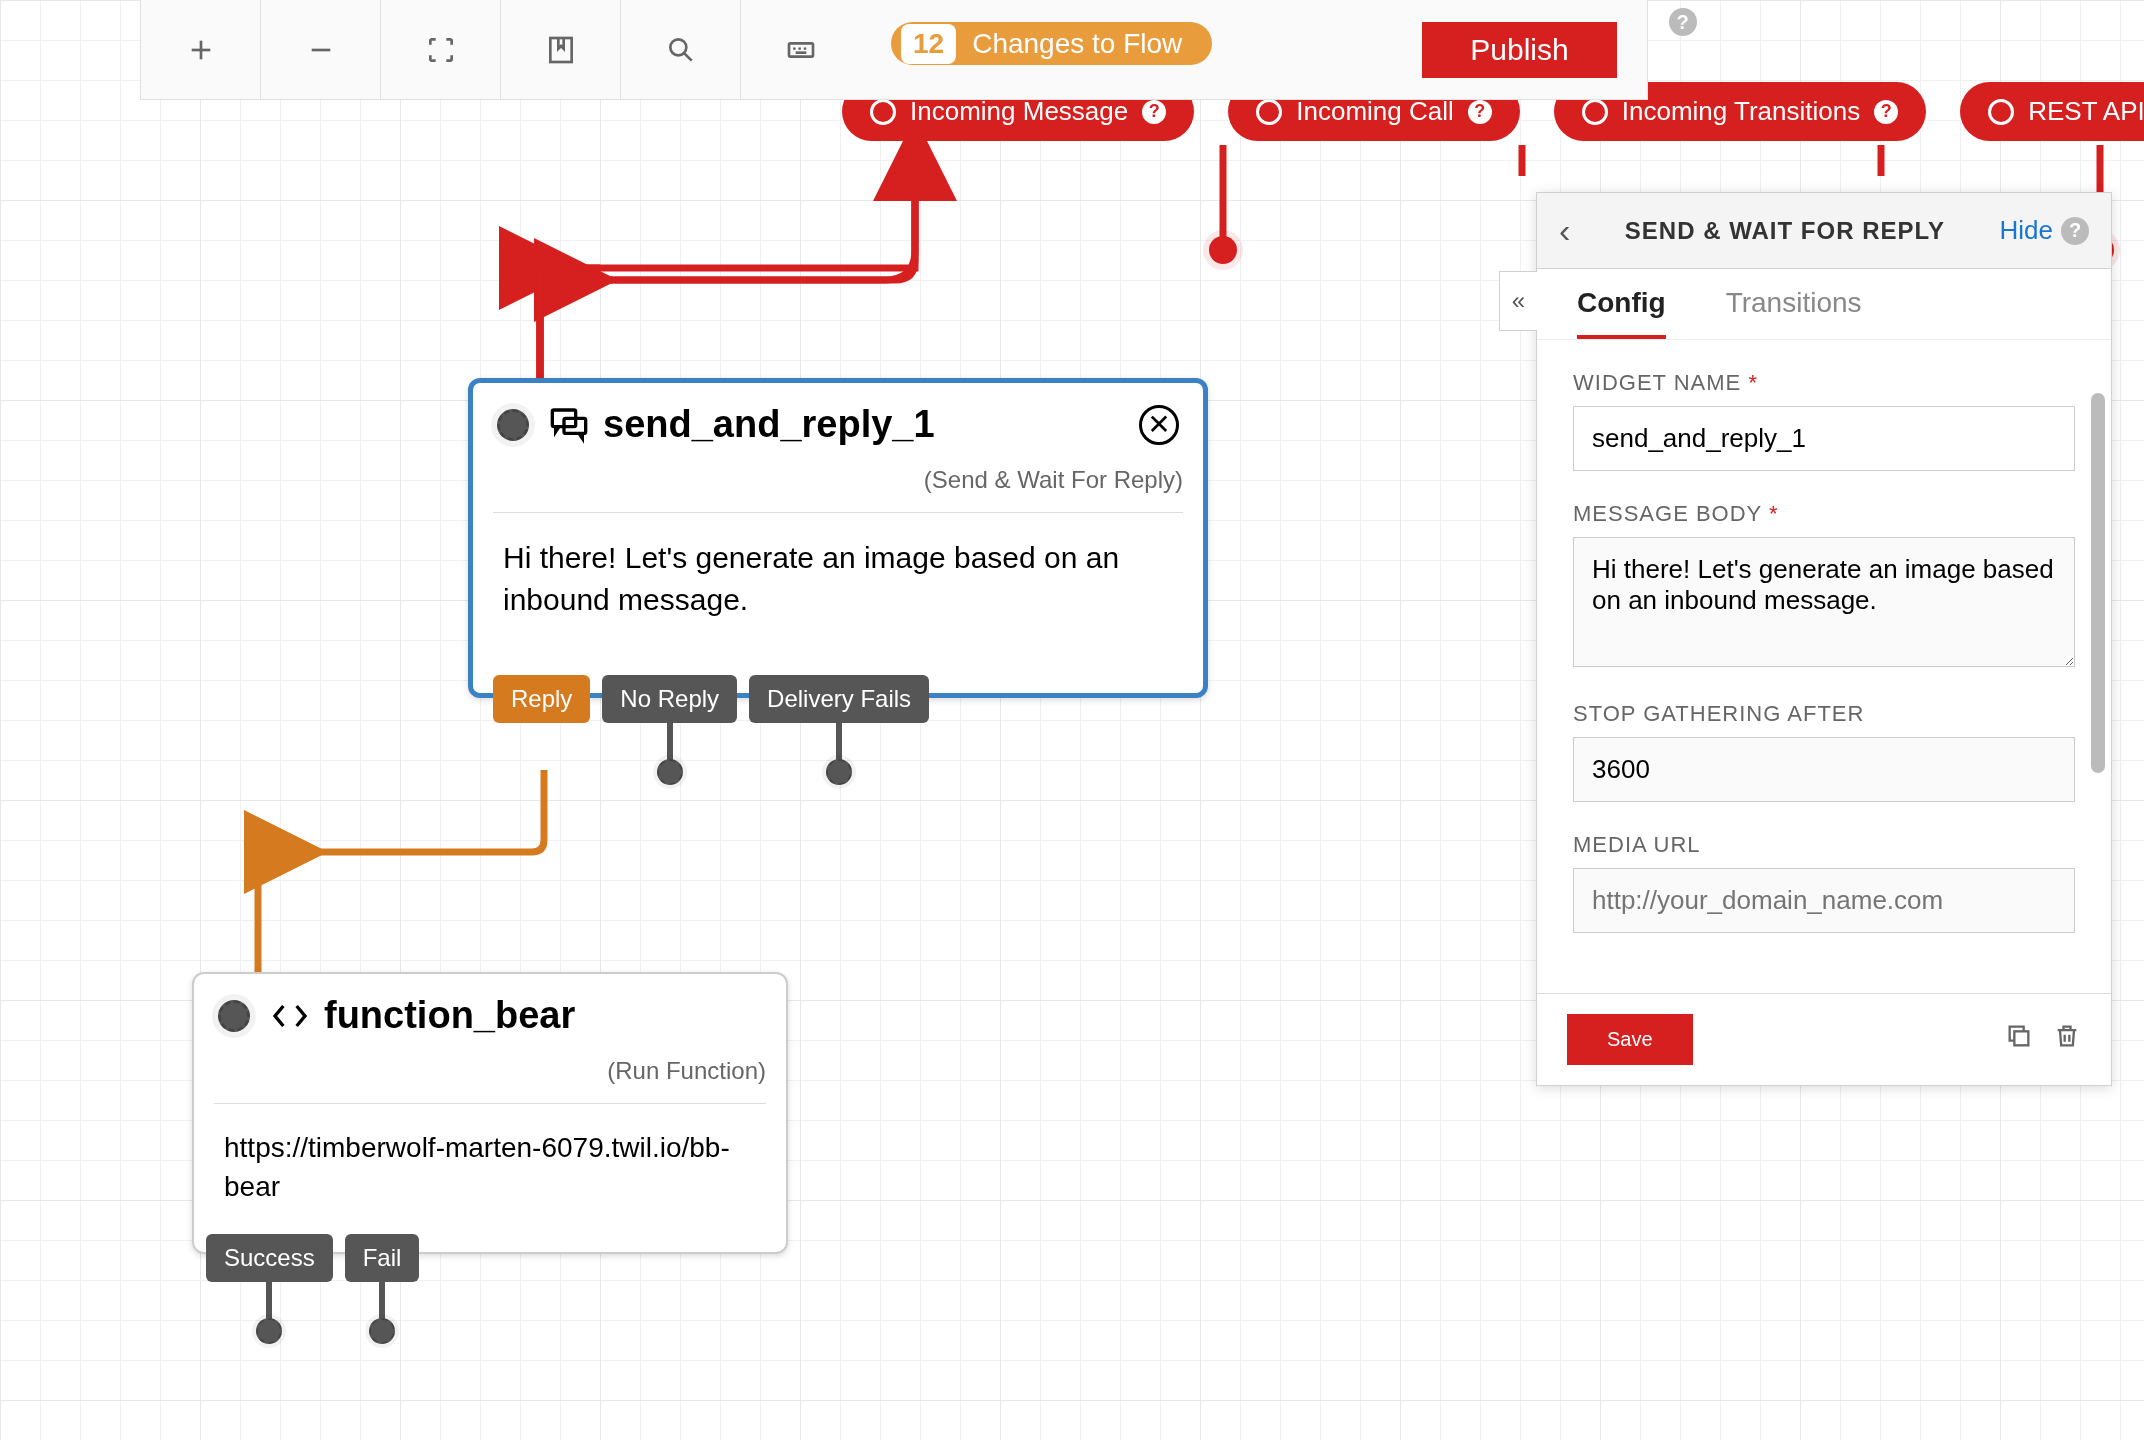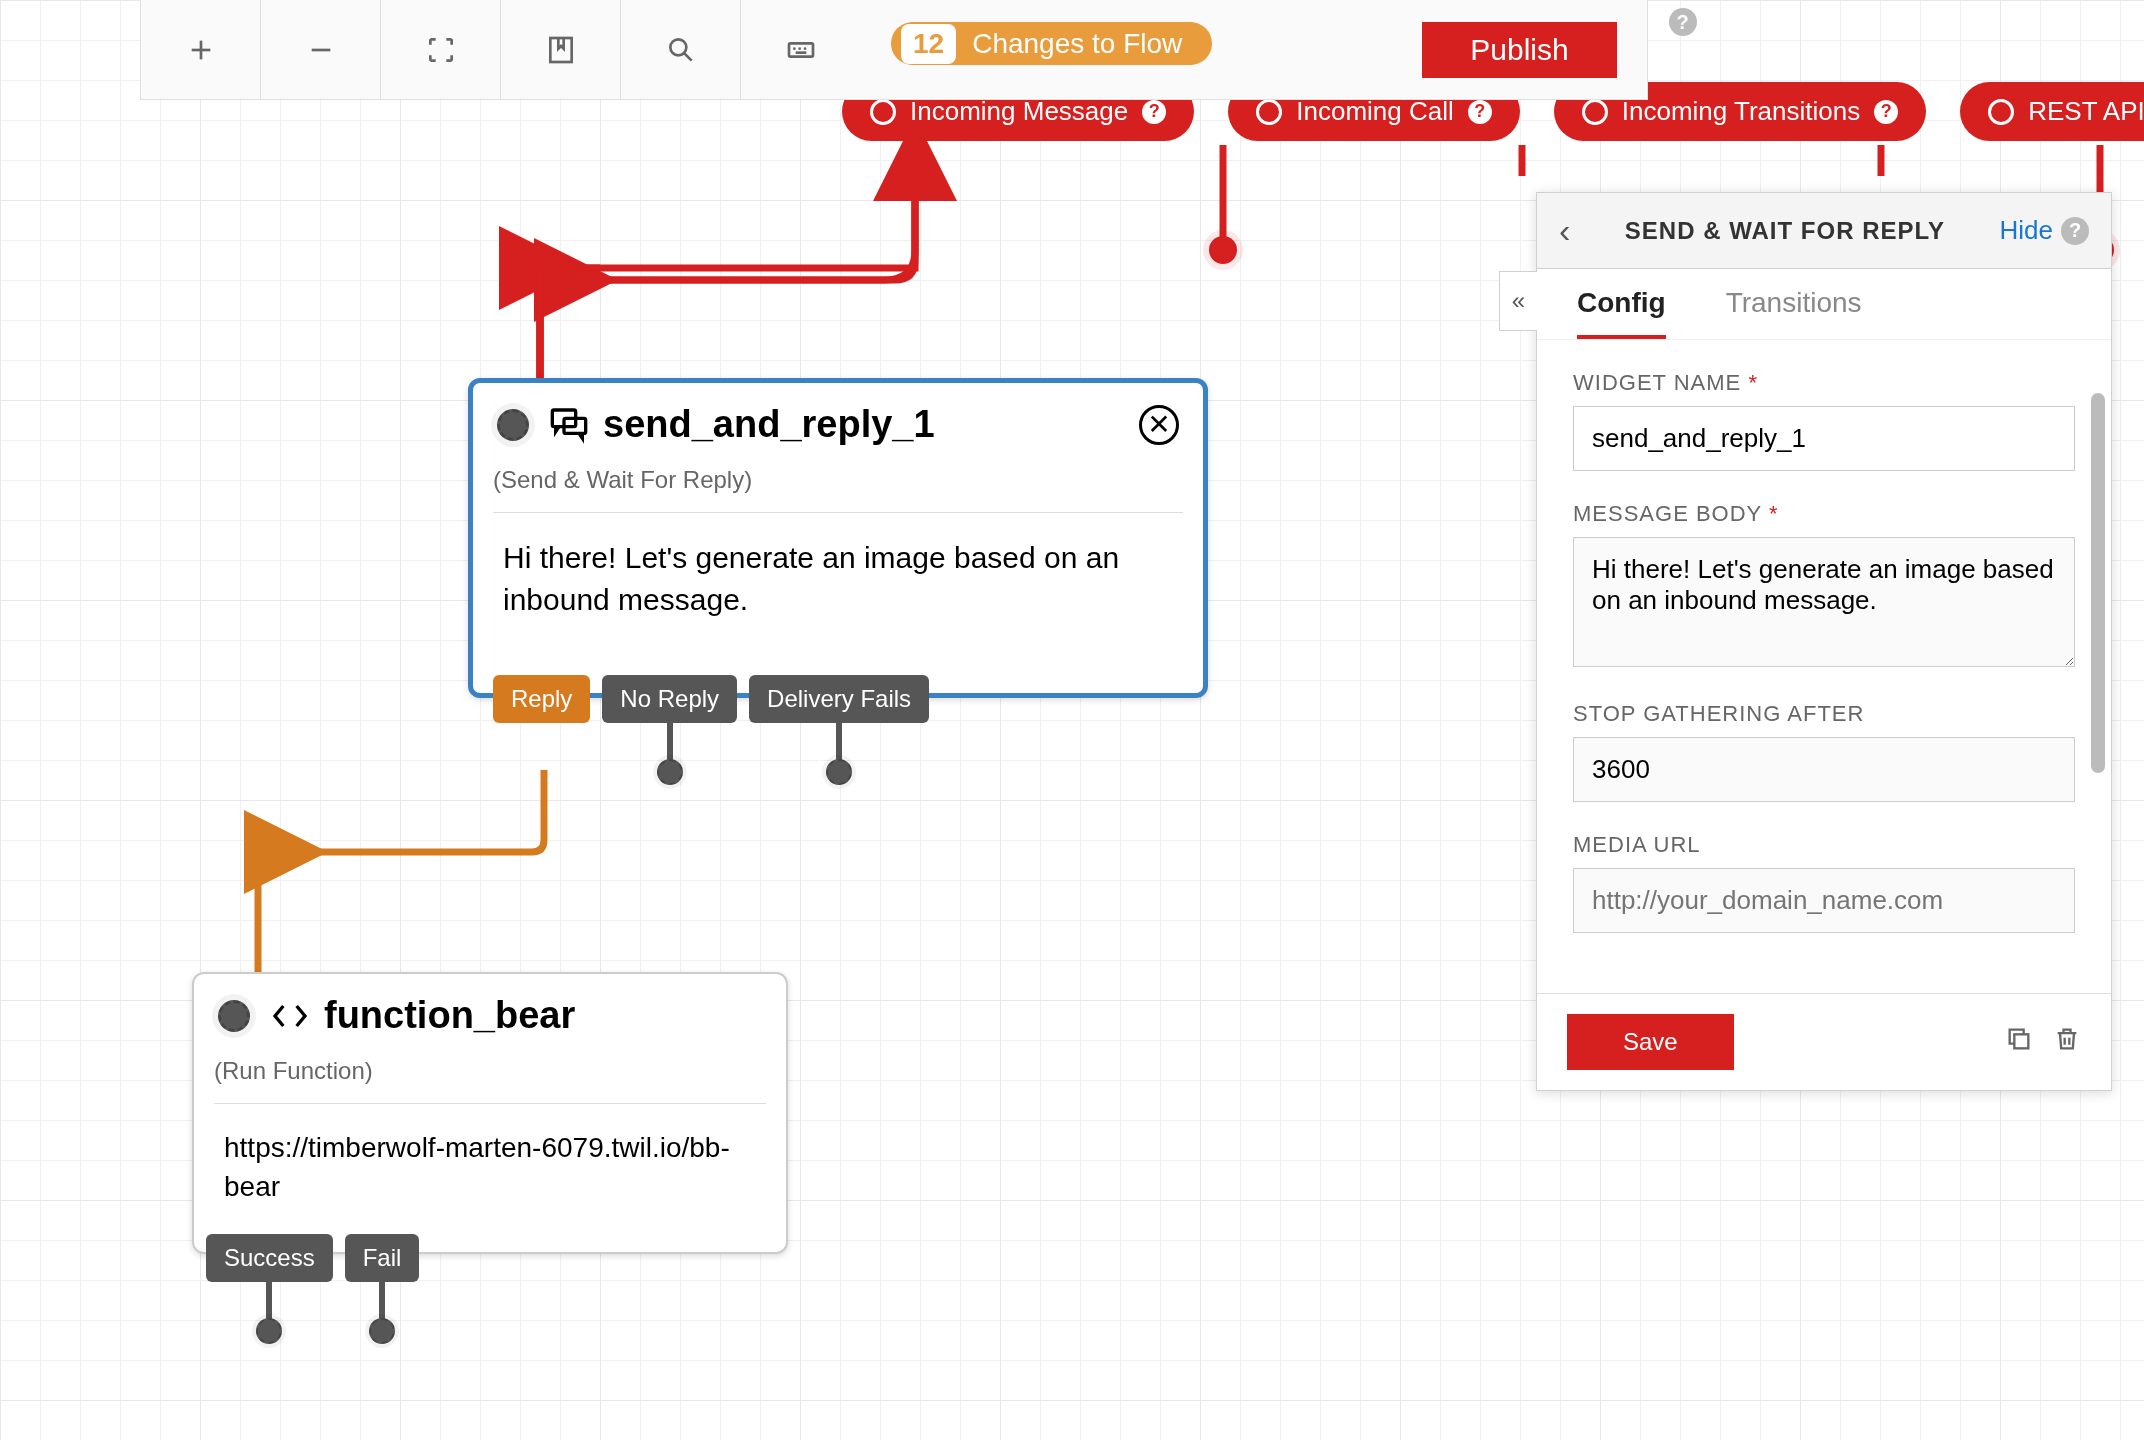--- a/index.html
+++ b/index.html
@@ -150,21 +150,21 @@
 .widget-close {
   width: 40px; height: 40px;
   border: 3px solid #000;
   border-radius: 50%;
   display: flex;
   align-items: center;
   justify-content: center;
   font-size: 28px;
   cursor: pointer;
 }
-.widget-subtitle { text-align:left; color: #666; font-size: 24px; padding-bottom: 18px; border-bottom: 1px solid #ddd; margin: 0 20px; }
+.widget-subtitle { text-align:right; color: #666; font-size: 24px; padding-bottom: 18px; border-bottom: 1px solid #ddd; margin: 0 20px; }
 .widget-body { padding: 24px 30px; font-size: 30px; line-height: 1.4; }
 .widget-outputs { display:flex; gap: 12px; position: absolute; bottom: -30px; left: 20px; }
 .output-tab {
   background: #565656;
   color: #fff;
   padding: 10px 18px;
   font-size: 24px;
   border-radius: 6px;
   position: relative;
 }
@@ -272,22 +272,22 @@
 .panel-footer {
   border-top: 1px solid #ddd;
   padding: 20px 30px;
   display: flex;
   align-items: center;
 }
 .save-btn {
   background: #d61f1f;
   color: #fff;
   border:none;
-  font-size: 24px;
-  padding: 14px 56px;
+  font-size: 20px;
+  padding: 14px 40px;
   cursor: pointer;
 }
 .footer-icons { margin-left:auto; display:flex; gap:20px; color:#666; }
 .footer-icons span { cursor:pointer; font-size: 28px; }
 
 .scrollbar-fake {
   position:absolute;
   right: 6px;
   top: 200px;
   width: 14px;

